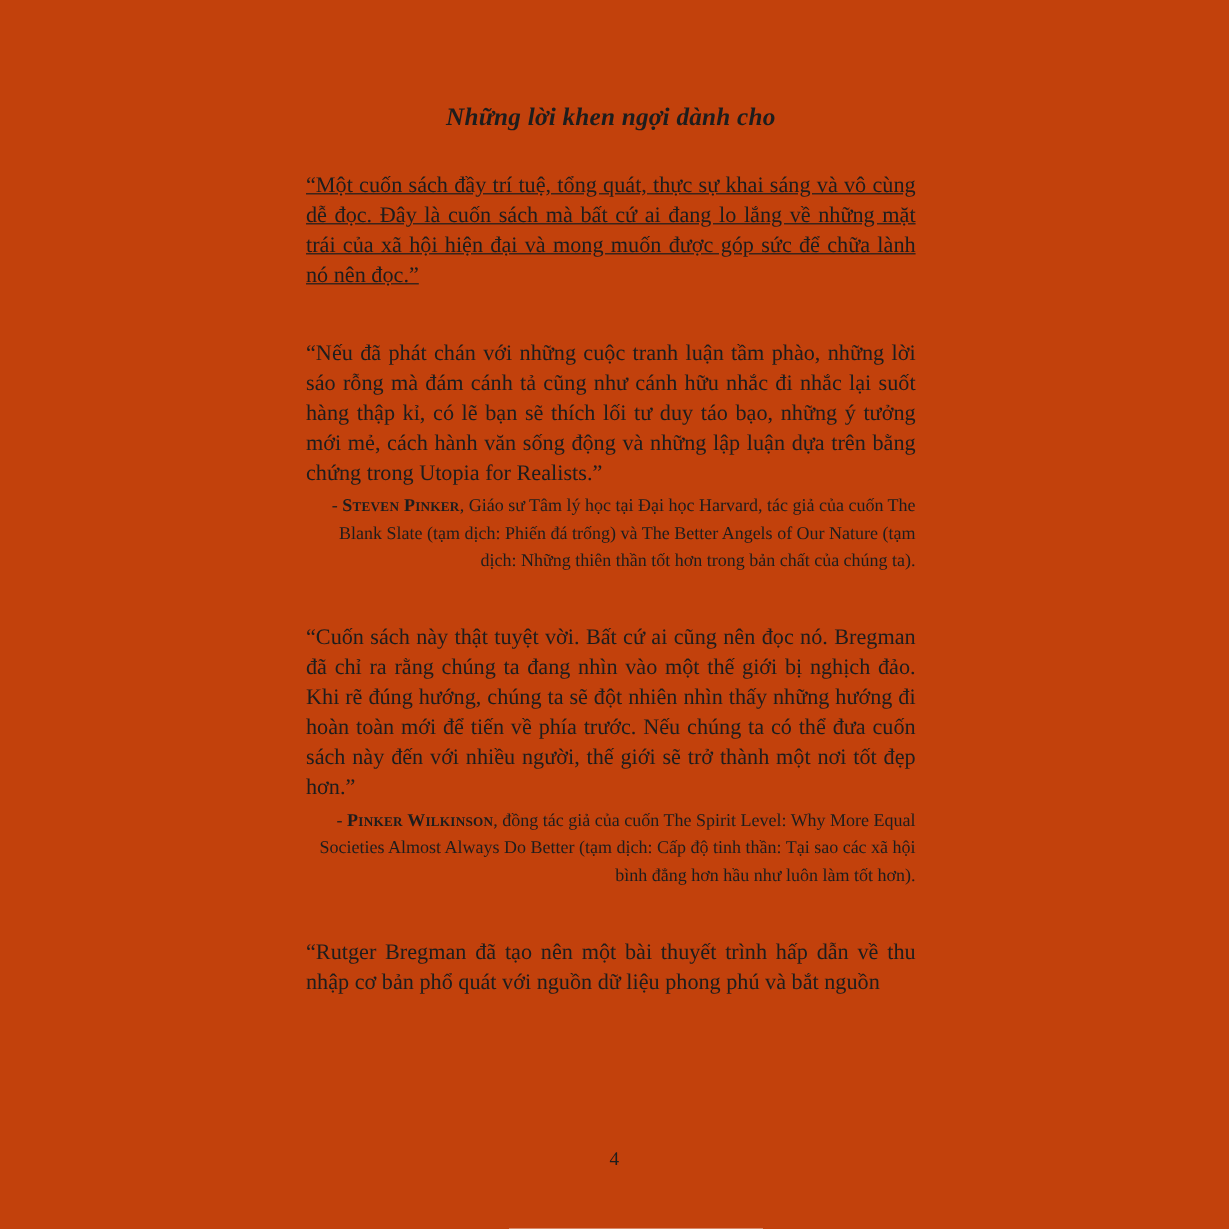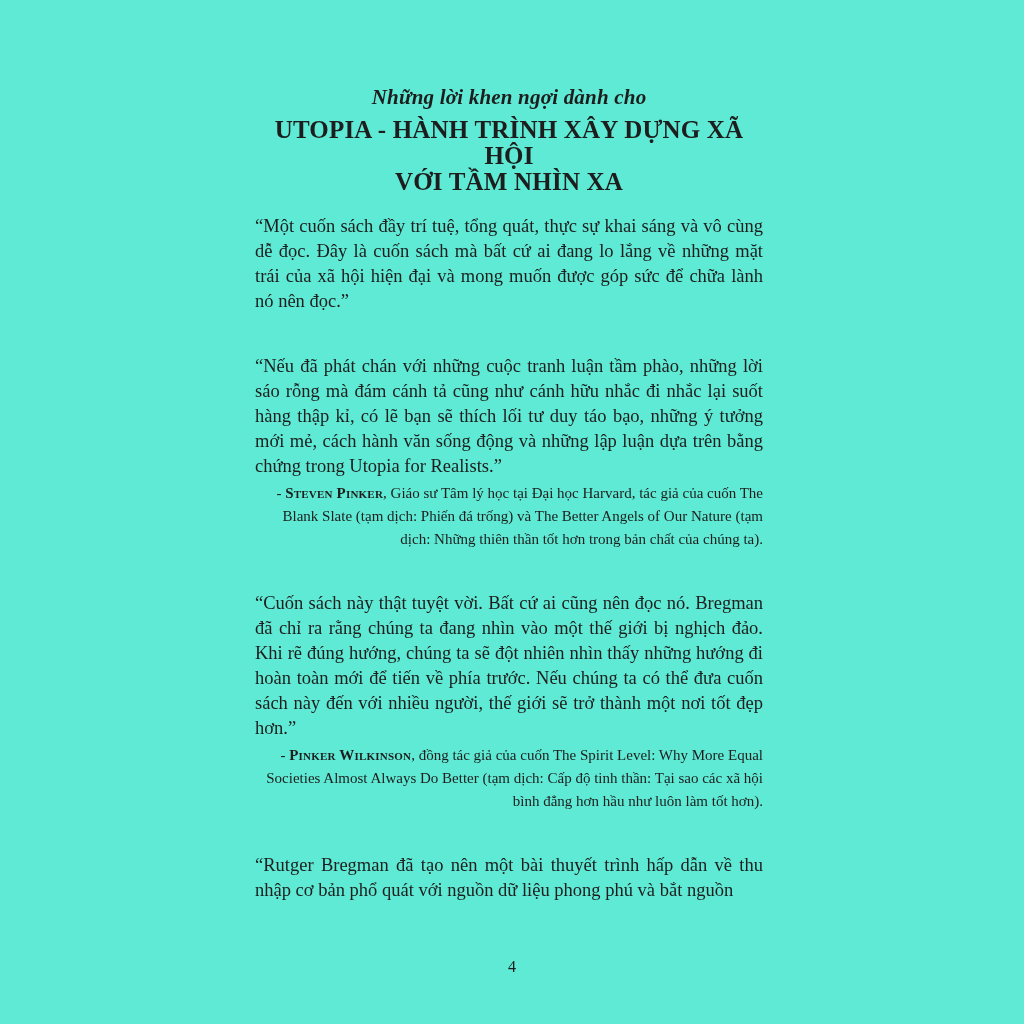--- a/index.html
+++ b/index.html
@@ -6,21 +6,21 @@
   html, body {
     width: 1024px; height: 1024px;
     background: #ffffff;
     font-family: "Liberation Serif", "DejaVu Serif", serif;
     color: #1d1d1d;
     overflow: hidden;
   }
   .page {
     position: relative;
     width: 1024px; height: 1024px;
-    background: #5eead4;
+    background: #c2410c;
   }
   .content {
     position: absolute;
     left: 255px; top: 0;
     width: 508px;
   }
   .tagline {
     margin-top: 84px;
     text-align: center;
     font-weight: bold;
@@ -30,21 +30,21 @@
     letter-spacing: 0.2px;
   }
   .book-title {
     margin-top: 7px;
     text-align: center;
     font-weight: bold;
     font-size: 25px;
     line-height: 26px;
     letter-spacing: 0.2px;
   }
-  .quote-block.first { margin-top: 19px; }
+  .quote-block.first { margin-top: 33px; text-decoration: underline; }
   .quote-block { margin-top: 40px; }
   .quote-body {
     font-size: 18.5px;
     line-height: 25px;
     text-align: justify;
   }
   .attribution {
     margin-top: 3px;
     font-size: 15px;
     line-height: 23px;
@@ -66,24 +66,20 @@
   }
 </style>
 </head>
 <body>
 
 <div class="page">
   <div class="content">
 
     <div class="tagline">Những lời khen ngợi dành cho</div>
 
-    <div class="book-title">
-      <div>UTOPIA - HÀNH TRÌNH XÂY DỰNG XÃ HỘI</div>
-      <div>VỚI TẦM NHÌN XA</div>
-    </div>
 
     <div class="quote-block first">
       <p class="quote-body"><span>“Một cuốn sách đầy trí tuệ, tổng quát, thực sự khai sáng và vô cùng dễ đọc. Đây là cuốn sách mà bất cứ ai đang lo lắng về những mặt trái của xã hội hiện đại và mong muốn được góp sức để chữa lành nó nên đọc.”</span></p>
     </div>
 
     <div class="quote-block">
       <p class="quote-body"><span>“Nếu đã phát chán với những cuộc tranh luận tầm phào, những lời sáo rỗng mà đám cánh tả cũng như cánh hữu nhắc đi nhắc lại suốt hàng thập kỉ, có lẽ bạn sẽ thích lối tư duy táo bạo, những ý tưởng mới mẻ, cách hành văn sống động và những lập luận dựa trên bằng chứng trong </span><span class="i">Utopia for Realists</span><span>.”</span></p>
       <p class="attribution"><span>- </span><span class="name">Steven Pinker</span><span>, Giáo sư Tâm lý học tại Đại học Harvard, tác giả của cuốn </span><span class="i">The Blank Slate</span><span> (tạm dịch: Phiến đá trống) và </span><span class="i">The Better Angels of Our Nature</span><span> (tạm dịch: Những thiên thần tốt hơn trong bản chất của chúng ta).</span></p>
     </div>
 

